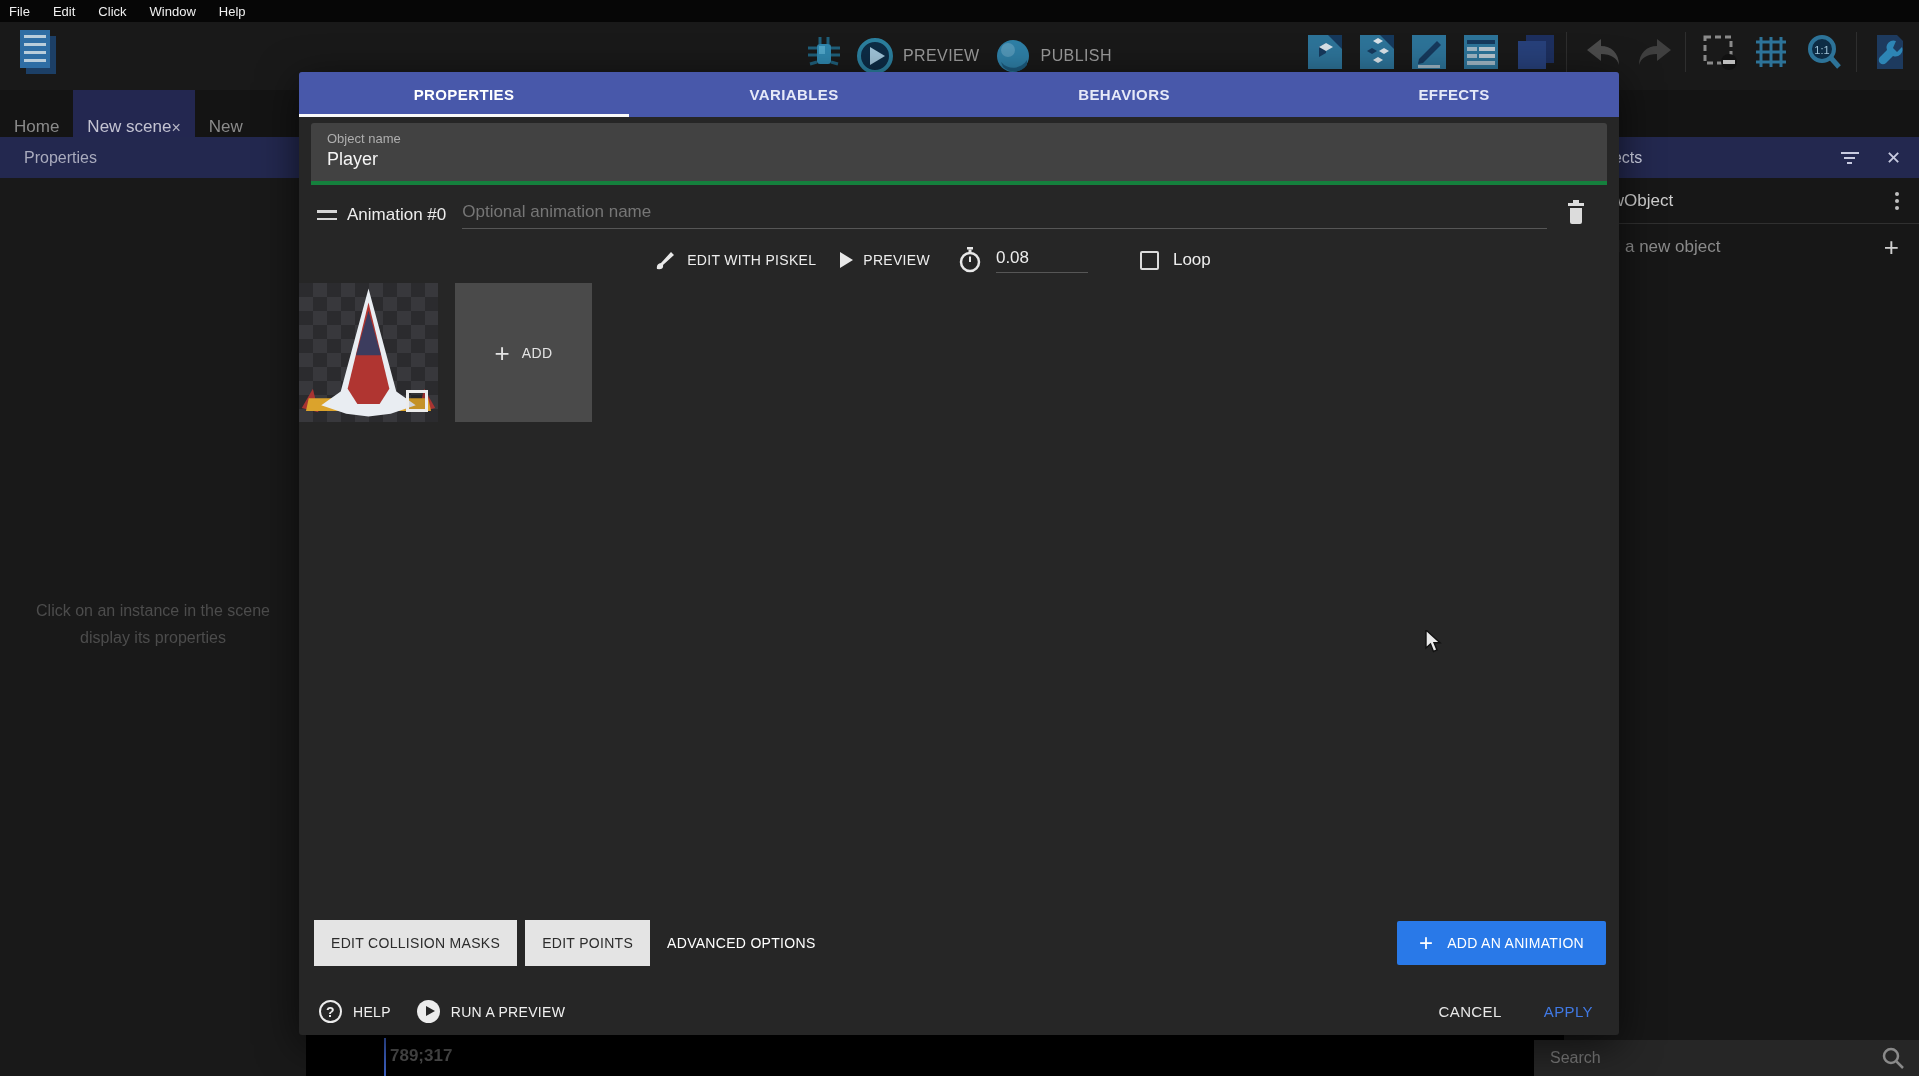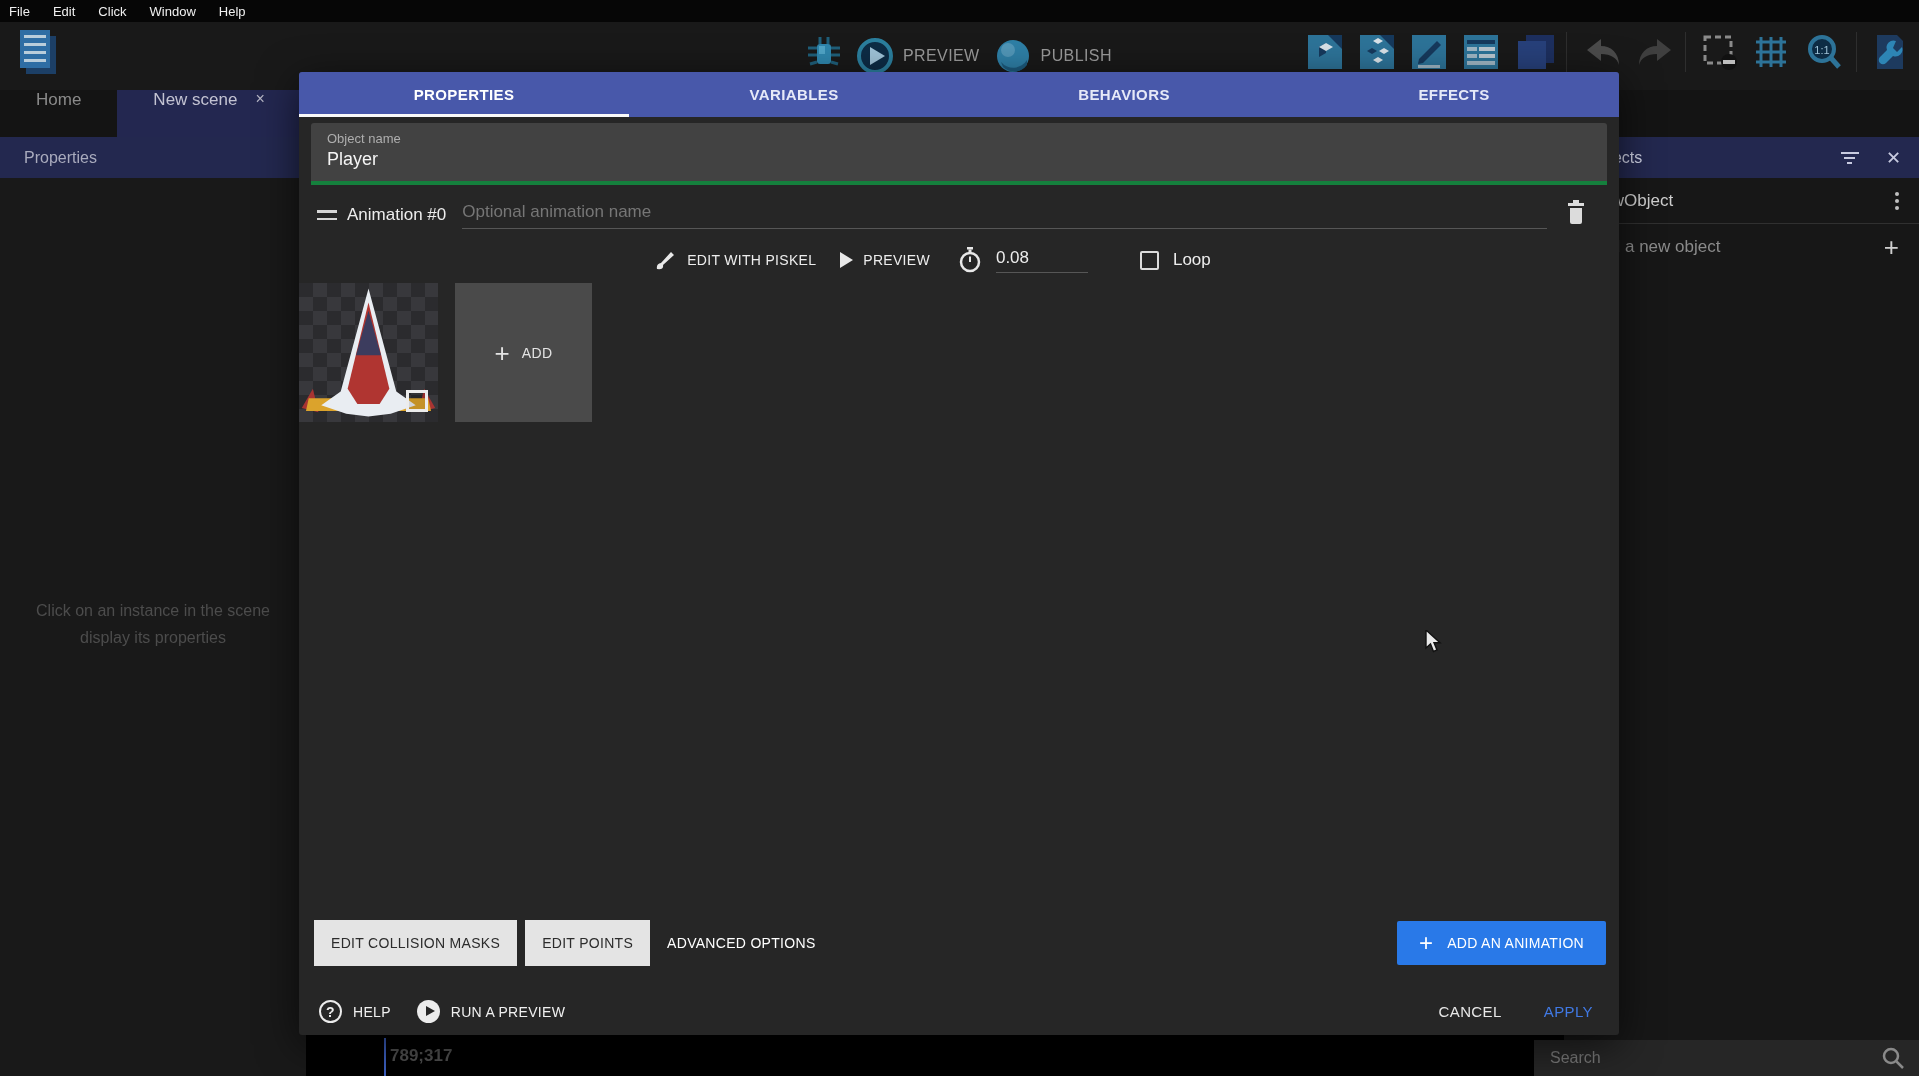--- a/index.html
+++ b/index.html
@@ -20,22 +20,22 @@
   .pm-icon .front i { display:block; height:3px; background:#b9cddb; margin:5px 4px 0 4px; }
   .tb-center { position:absolute; left:806px; top:12px; display:flex; align-items:center; gap:14px; }
   .tb-label { color:#9a9a9a; font-size:16px; letter-spacing:.4px; }
   .tb-right { position:absolute; right:10px; top:10px; display:flex; align-items:center; gap:14px; }
   .tb-sep { width:1px; height:40px; background:#2e2e2e; }
   .sq-icon { width:38px; height:38px; position:relative; }
 
   
   .tabrow { position:absolute; top:90px; left:0; width:100%; height:47px; background:#141414; z-index:2;
     display:flex; align-items:stretch; }
-  .etab { display:flex; align-items:flex-start; padding:0 36px; font-size:17px; color:#8a8a8a; }
-  .etab.active { background:#232750; color:#c3c3d2; gap:18px; }
+  .etab { display:flex; align-items:flex-end; padding:0 14px; font-size:17px; color:#8a8a8a; }
+  .etab.active { background:#232750; color:#c3c3d2; }
   .etab .close { font-size:16px; color:#b5b5c4; }
 
   
   .left-panel { position:absolute; top:137px; left:0; width:306px; height:939px; background:#191919; z-index:2; }
   .panel-header { height:41px; background:#23284f; display:flex; align-items:center;
     padding:0 18px 0 24px; color:#a9abbd; font-size:16px; }
   .lp-empty { position:absolute; top:460px; left:0; width:100%; text-align:center;
     color:#4c4c4c; font-size:16px; line-height:27px; padding:0 8px; }
 
   

